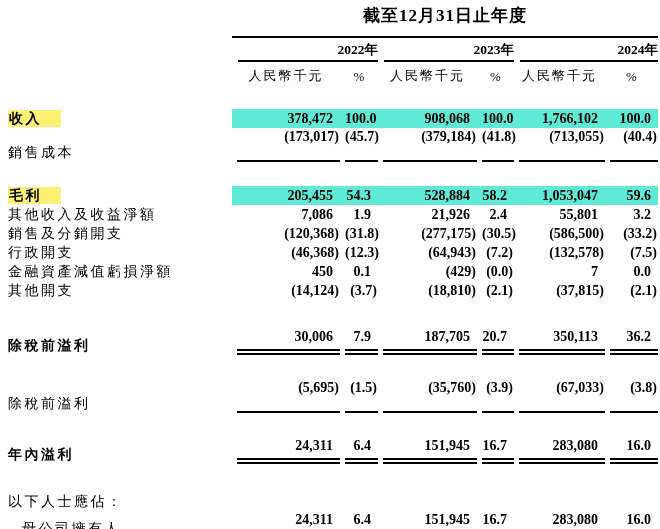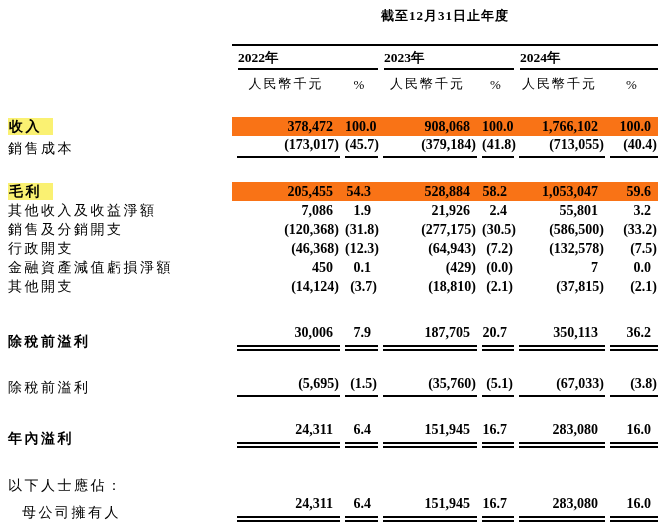--- a/index.html
+++ b/index.html
@@ -17,30 +17,30 @@
     width: 652px;
   }
   td, th { padding: 0; vertical-align: bottom; }
 
   
   th.phead { padding: 0; }
   th.phead .hline {
     display: block;
     text-align: center;
     font-weight: bold;
-    font-size: 13px;
+    font-size: 17px;
     letter-spacing: 1px;
     border-bottom: 2px solid #000;
-    padding-bottom: 20px;
+    padding-bottom: 12px;
     line-height: 16px;
   }
   tr.yearrow th { padding-left: 6px; height: 24px; }
   tr.yearrow .yline {
     display: block;
-    text-align: left;
+    text-align: right;
     font-weight: bold;
     font-size: 13.5px;
     border-bottom: 2px solid #000;
     padding-bottom: 3px;
     line-height: 15px;
   }
   tr.unitrow th { height: 23px; font-weight: normal; font-size: 13px; }
   tr.unitrow th.unit { text-align: center; letter-spacing: 2px; }
   tr.unitrow th.pcth { text-align: center; }
 
@@ -63,25 +63,25 @@
   }
   td.num .v {
     display: block;
     text-align: right;
     padding-right: 7px;
     line-height: 18px;
     white-space: nowrap;
   }
   td.num .v.neg { padding-right: 1px; }
 
-  tr.u1 td.num .v { border-bottom: 2px solid #000; padding-bottom: 2px; }
+  tr.u1 td.num .v { border-bottom: 2px solid #000; padding-bottom: 14px; }
   tr.u2 td.num .v { border-bottom: 6px double #000; padding-bottom: 3px; }
 
-  tr.hl td.num { background: #f97316; }
-  tr.hl td.label .lbl { background: #faf172; padding: 1px 11px 1px 1px; }
+  tr.hl td.num { background: #5eead4; }
+  tr.hl td.label .lbl { background: #faf172; padding: 1px 19px 1px 1px; }
 
   tr.spacer td { height: 24px; }
   tr.spacer.md td { height: 24px; }
   tr.spacer.lg td { height: 28px; }
 </style>
 </head>
 <body>
 
 <table class="fin">
   <colgroup>
@@ -329,21 +329,21 @@
         <td class="num amt">
           <div class="v neg">(5,695)</div>
         </td>
         <td class="num pct">
           <div class="v neg">(1.5)</div>
         </td>
         <td class="num amt">
           <div class="v neg">(35,760)</div>
         </td>
         <td class="num pct">
-          <div class="v neg">(5.1)</div>
+          <div class="v neg">(3.9)</div>
         </td>
         <td class="num amt">
           <div class="v neg">(67,033)</div>
         </td>
         <td class="num pct">
           <div class="v neg">(3.8)</div>
         </td>
       </tr>
       <tr class="spacer md">
         <td colspan="7"></td>

